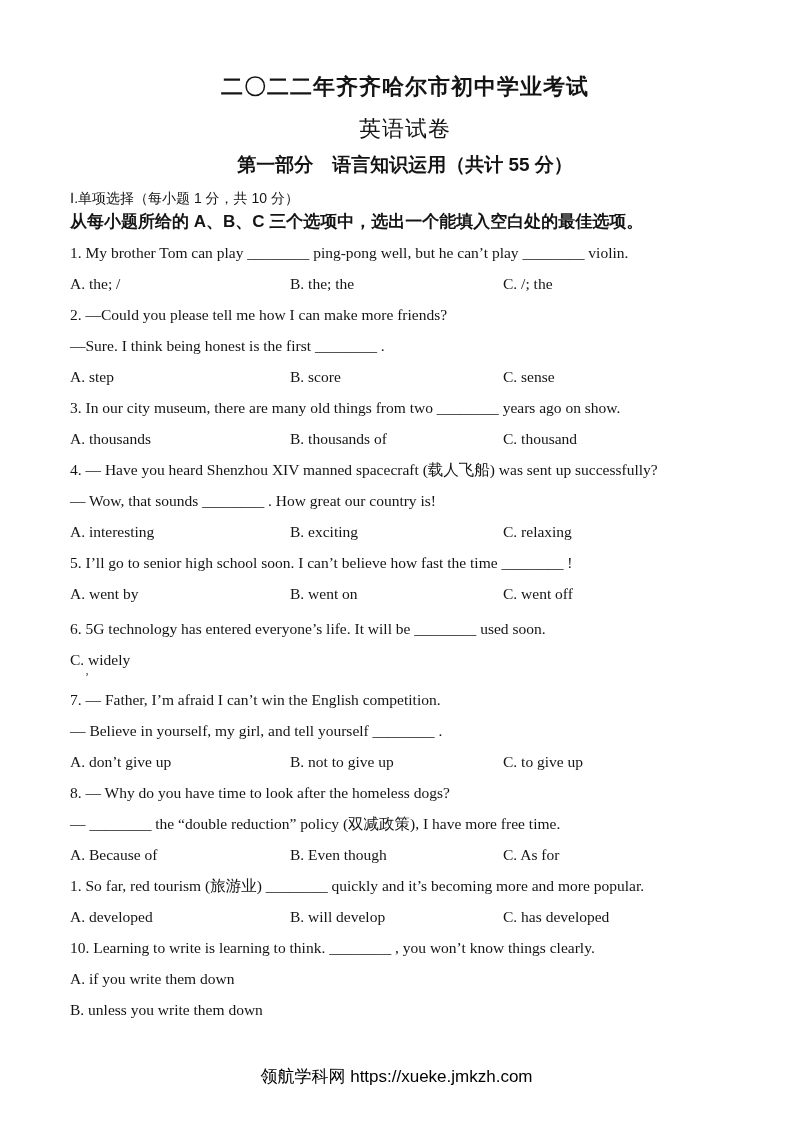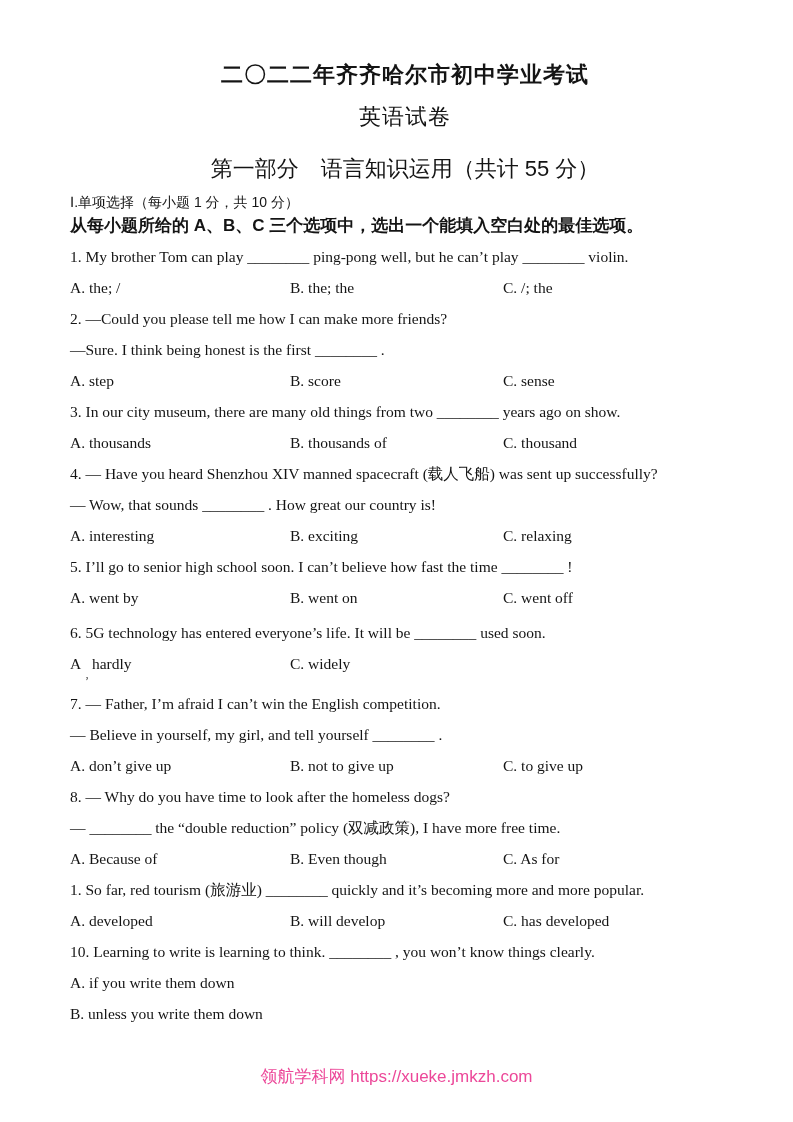--- a/index.html
+++ b/index.html
@@ -6,45 +6,45 @@
   .paper {
     position: relative;
     width: 793px;
     height: 1122px;
     background: #ffffff;
     color: #141414;
     font-family: "Liberation Serif", serif;
     overflow: hidden;
     box-sizing: border-box;
   }
-  .content { padding: 0 53px 0 70px; }
+  .content { padding: 12px 53px 0 70px; }
 
   .title1 {
     padding-top: 60px;
     font-family: "Liberation Sans", sans-serif;
     font-weight: 700;
     font-size: 22px;
     line-height: 30px;
     text-align: center;
     letter-spacing: 1px;
   }
   .title2 {
     margin-top: 12px;
     font-family: "Liberation Sans", sans-serif;
     font-weight: 400;
     font-size: 22px;
     line-height: 30px;
     text-align: center;
     letter-spacing: 1px;
   }
   .section-heading {
-    margin-top: 24px;
-    font-family: "Liberation Sans", sans-serif;
-    font-weight: 400;
-    font-size: 22px;
+    margin-top: 8px;
+    font-family: "Liberation Sans", sans-serif;
+    font-weight: 700;
+    font-size: 19px;
     line-height: 26px;
     text-align: center;
   }
   .part-heading {
     margin-top: 8px;
     font-family: "Liberation Sans", sans-serif;
     font-weight: 400;
     font-size: 14px;
     line-height: 24px;
     text-align: left;
@@ -80,21 +80,21 @@
   }
 
   .watermark {
     position: absolute;
     left: 0;
     right: 0;
     top: 1065px;
     text-align: center;
     font-family: "Liberation Sans", sans-serif;
     font-size: 17px;
-    color: #ec4899;
+    color: #000000;
   }
 </style>
 </head>
 <body>
 
 <div class="paper">
   <div class="content">
 
     <div class="title1">二〇二二年齐齐哈尔市初中学业考试</div>
     <div class="title2">英语试卷</div>
@@ -147,21 +147,20 @@
         <div class="opts">
           <span class="opt opt-a">A. went by</span>
           <span class="opt opt-b">B. went on</span>
           <span class="opt opt-c">C. went off</span>
         </div>
       </div>
 
       <div class="q q6">
         <div class="qline">6. 5G technology has entered everyone’s life. It will be ________ used soon.</div>
         <div class="opts">
-          <span class="opt opt-a">A   hardly</span>
           <span class="opt opt-c">C. widely</span>
         </div>
         <span class="stray-mark">’</span>
       </div>
 
       <div class="q">
         <div class="qline">7. — Father, I’m afraid I can’t win the English competition.</div>
         <div class="qline">— Believe in yourself, my girl, and tell yourself ________ .</div>
         <div class="opts">
           <span class="opt opt-a">A. don’t give up</span>

